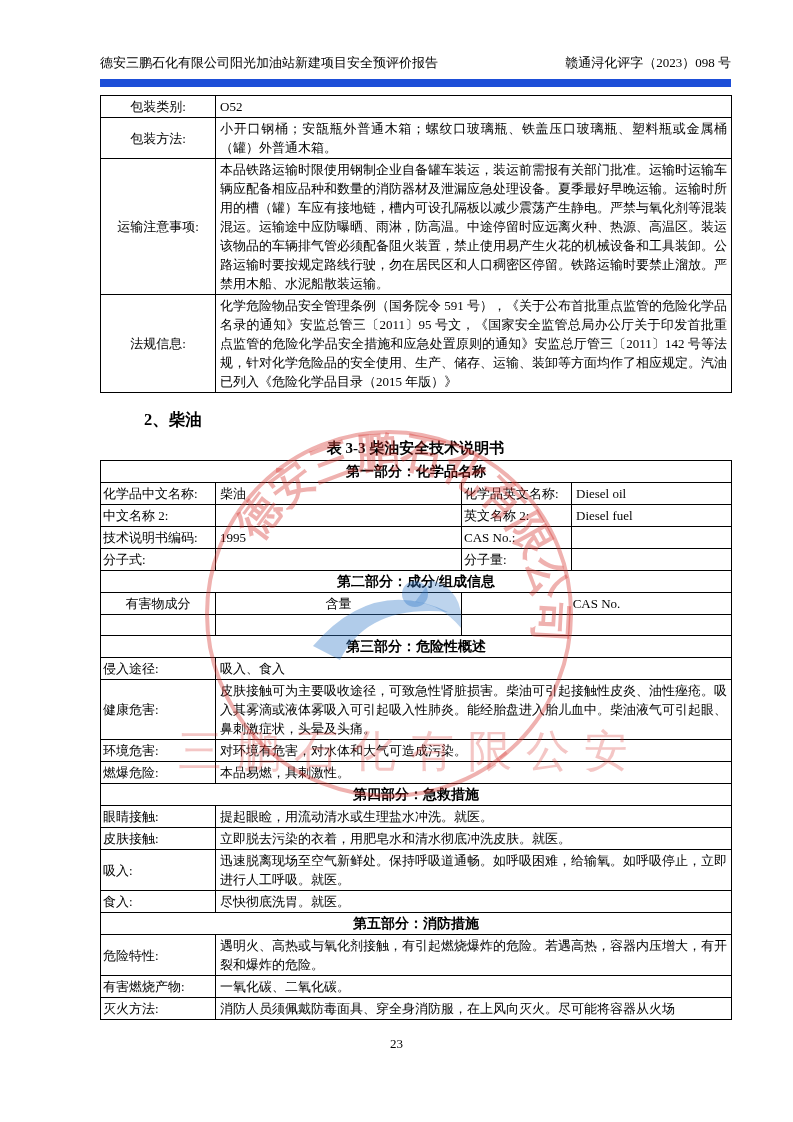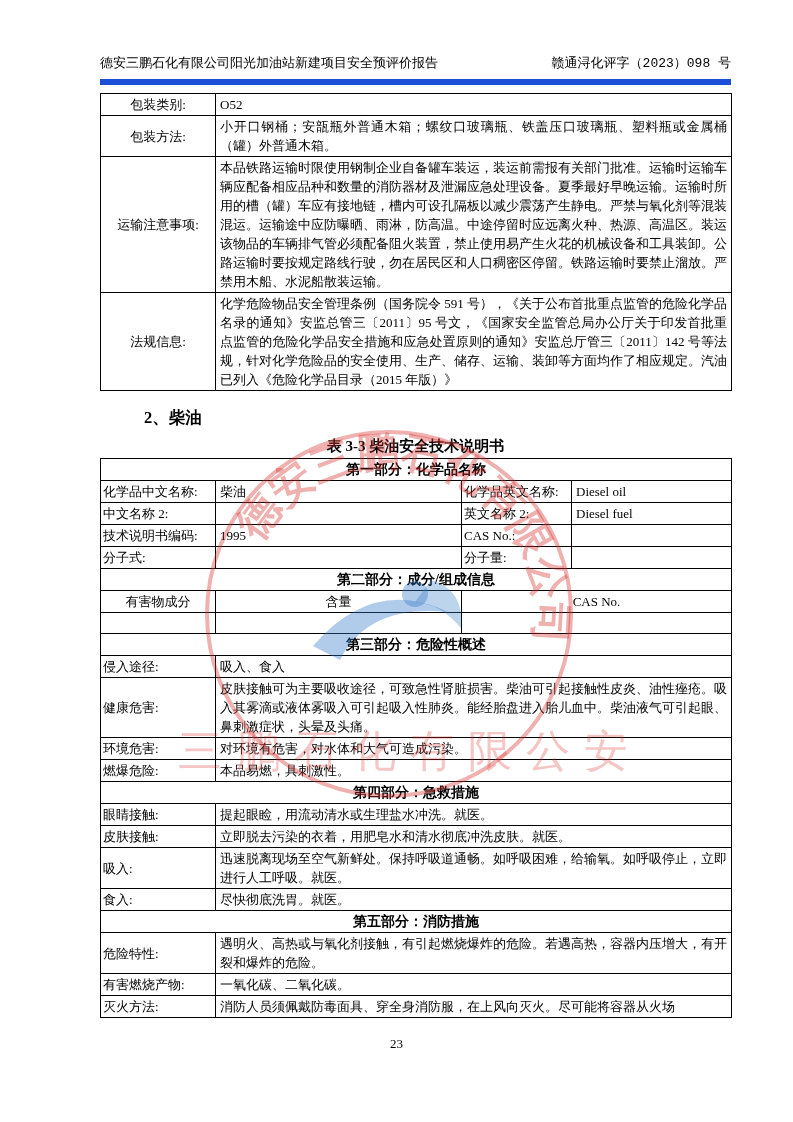--- a/index.html
+++ b/index.html
@@ -8,21 +8,21 @@
     width:793px; height:1122px;
     background:#ffffff;
     font-family:"Liberation Serif","DejaVu Serif",serif;
     color:#000;
     position:relative;
     overflow:hidden;
   }
   .content { position:absolute; top:54px; left:100px; width:631px; z-index:1; }
   .doc-header {
     display:flex; justify-content:space-between; align-items:flex-end;
-    font-size:13px; padding-bottom:7px; border-bottom:6px solid #1d4ed8;font-family:Liberation Mono, monospace;
+    font-size:13px; padding-bottom:7px; border-bottom:8px solid #1d4ed8;
   }
   table { border-collapse:collapse; width:631px; table-layout:fixed; margin-top:8px; }
   td {
     border:1px solid #000;
     font-size:13px; line-height:19px;
     padding:1px 4px;
     vertical-align:middle;
     height:21px;
     word-break:break-all;
   }

